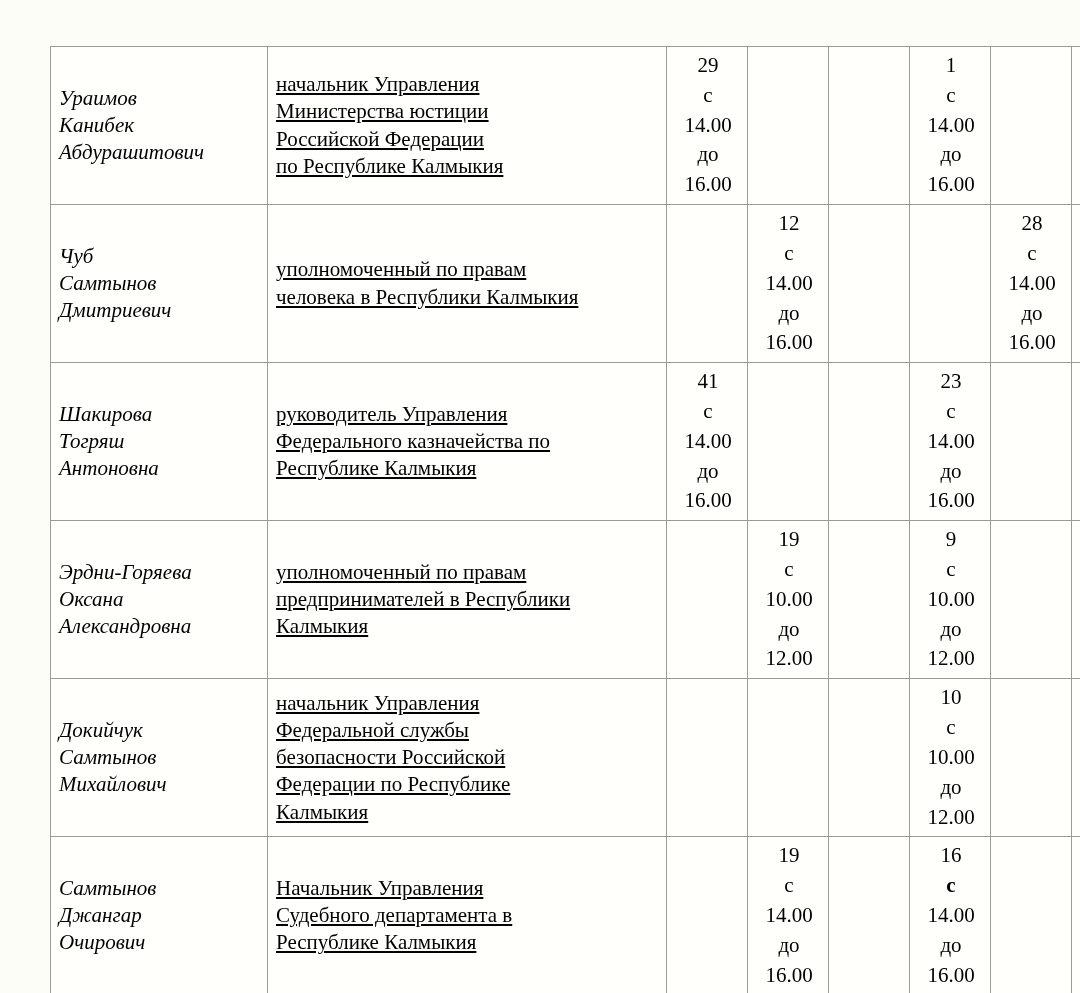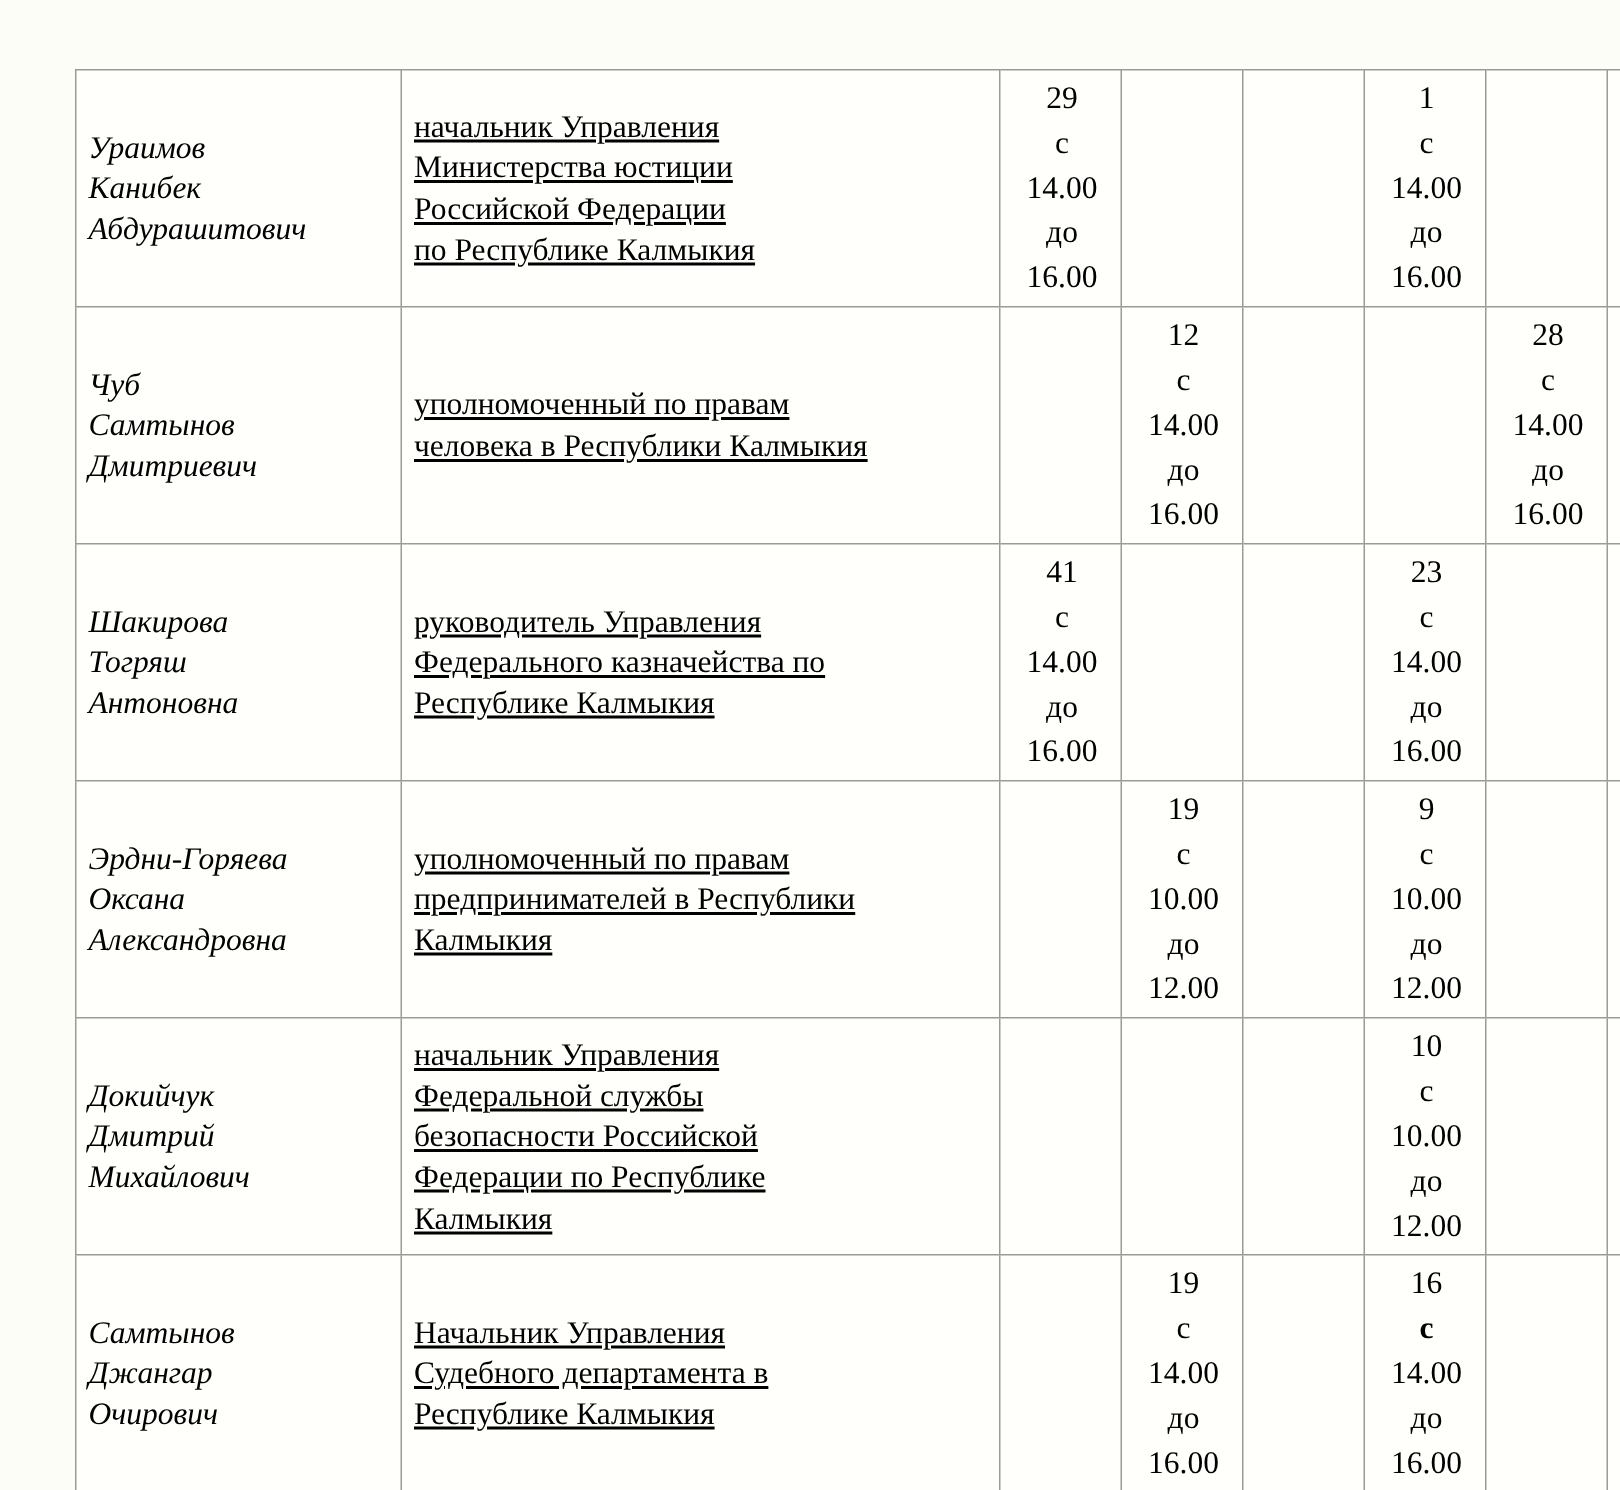--- a/index.html
+++ b/index.html
@@ -195,21 +195,21 @@
               <span class="slot-line">10.00</span>
               <span class="slot-line">до</span>
               <span class="slot-line">12.00</span>
             </span>
           </td>
           <td class="c-slot empty"></td>
           <td class="c-slot empty"></td>
         </tr>
         <tr>
           <td class="c-name">Докийчук
-Дмитрий
+Самтынов
 Михайлович</td>
           <td class="c-pos">начальник Управления
 Федеральной службы
 безопасности Российской
 Федерации по Республике
 Калмыкия</td>
           <td class="c-slot empty"></td>
           <td class="c-slot empty"></td>
           <td class="c-slot empty"></td>
           <td class="c-slot">

